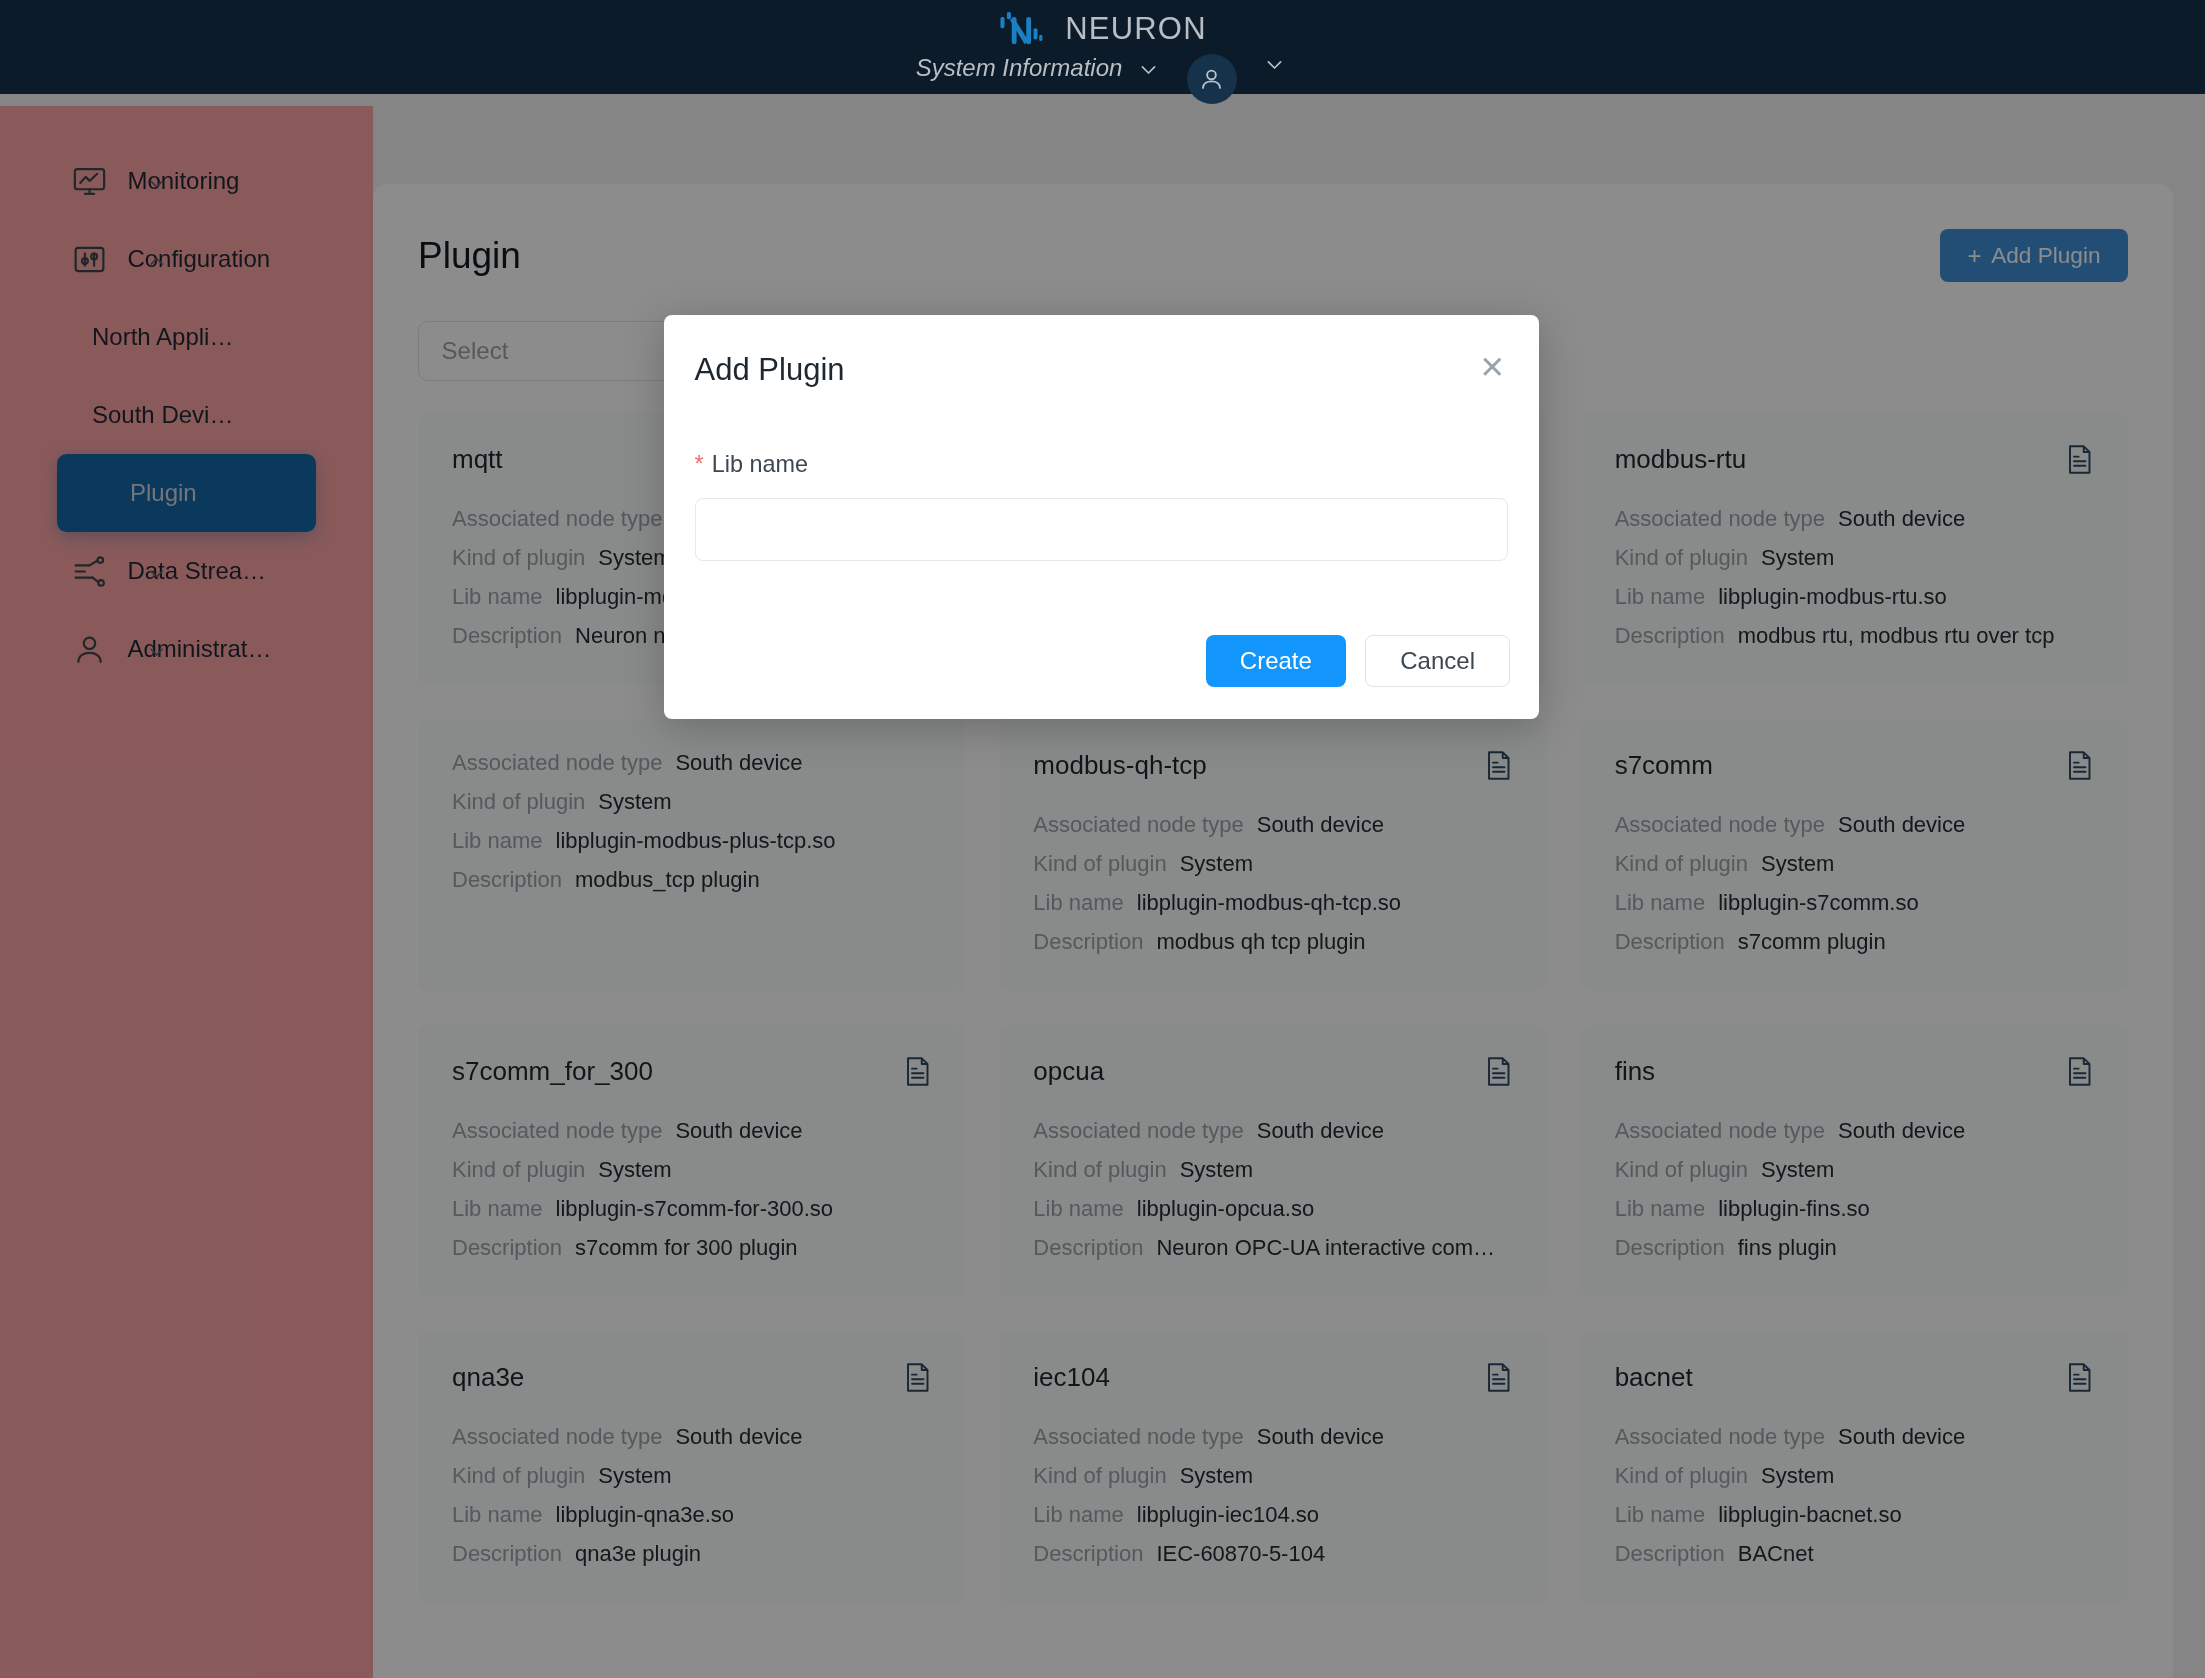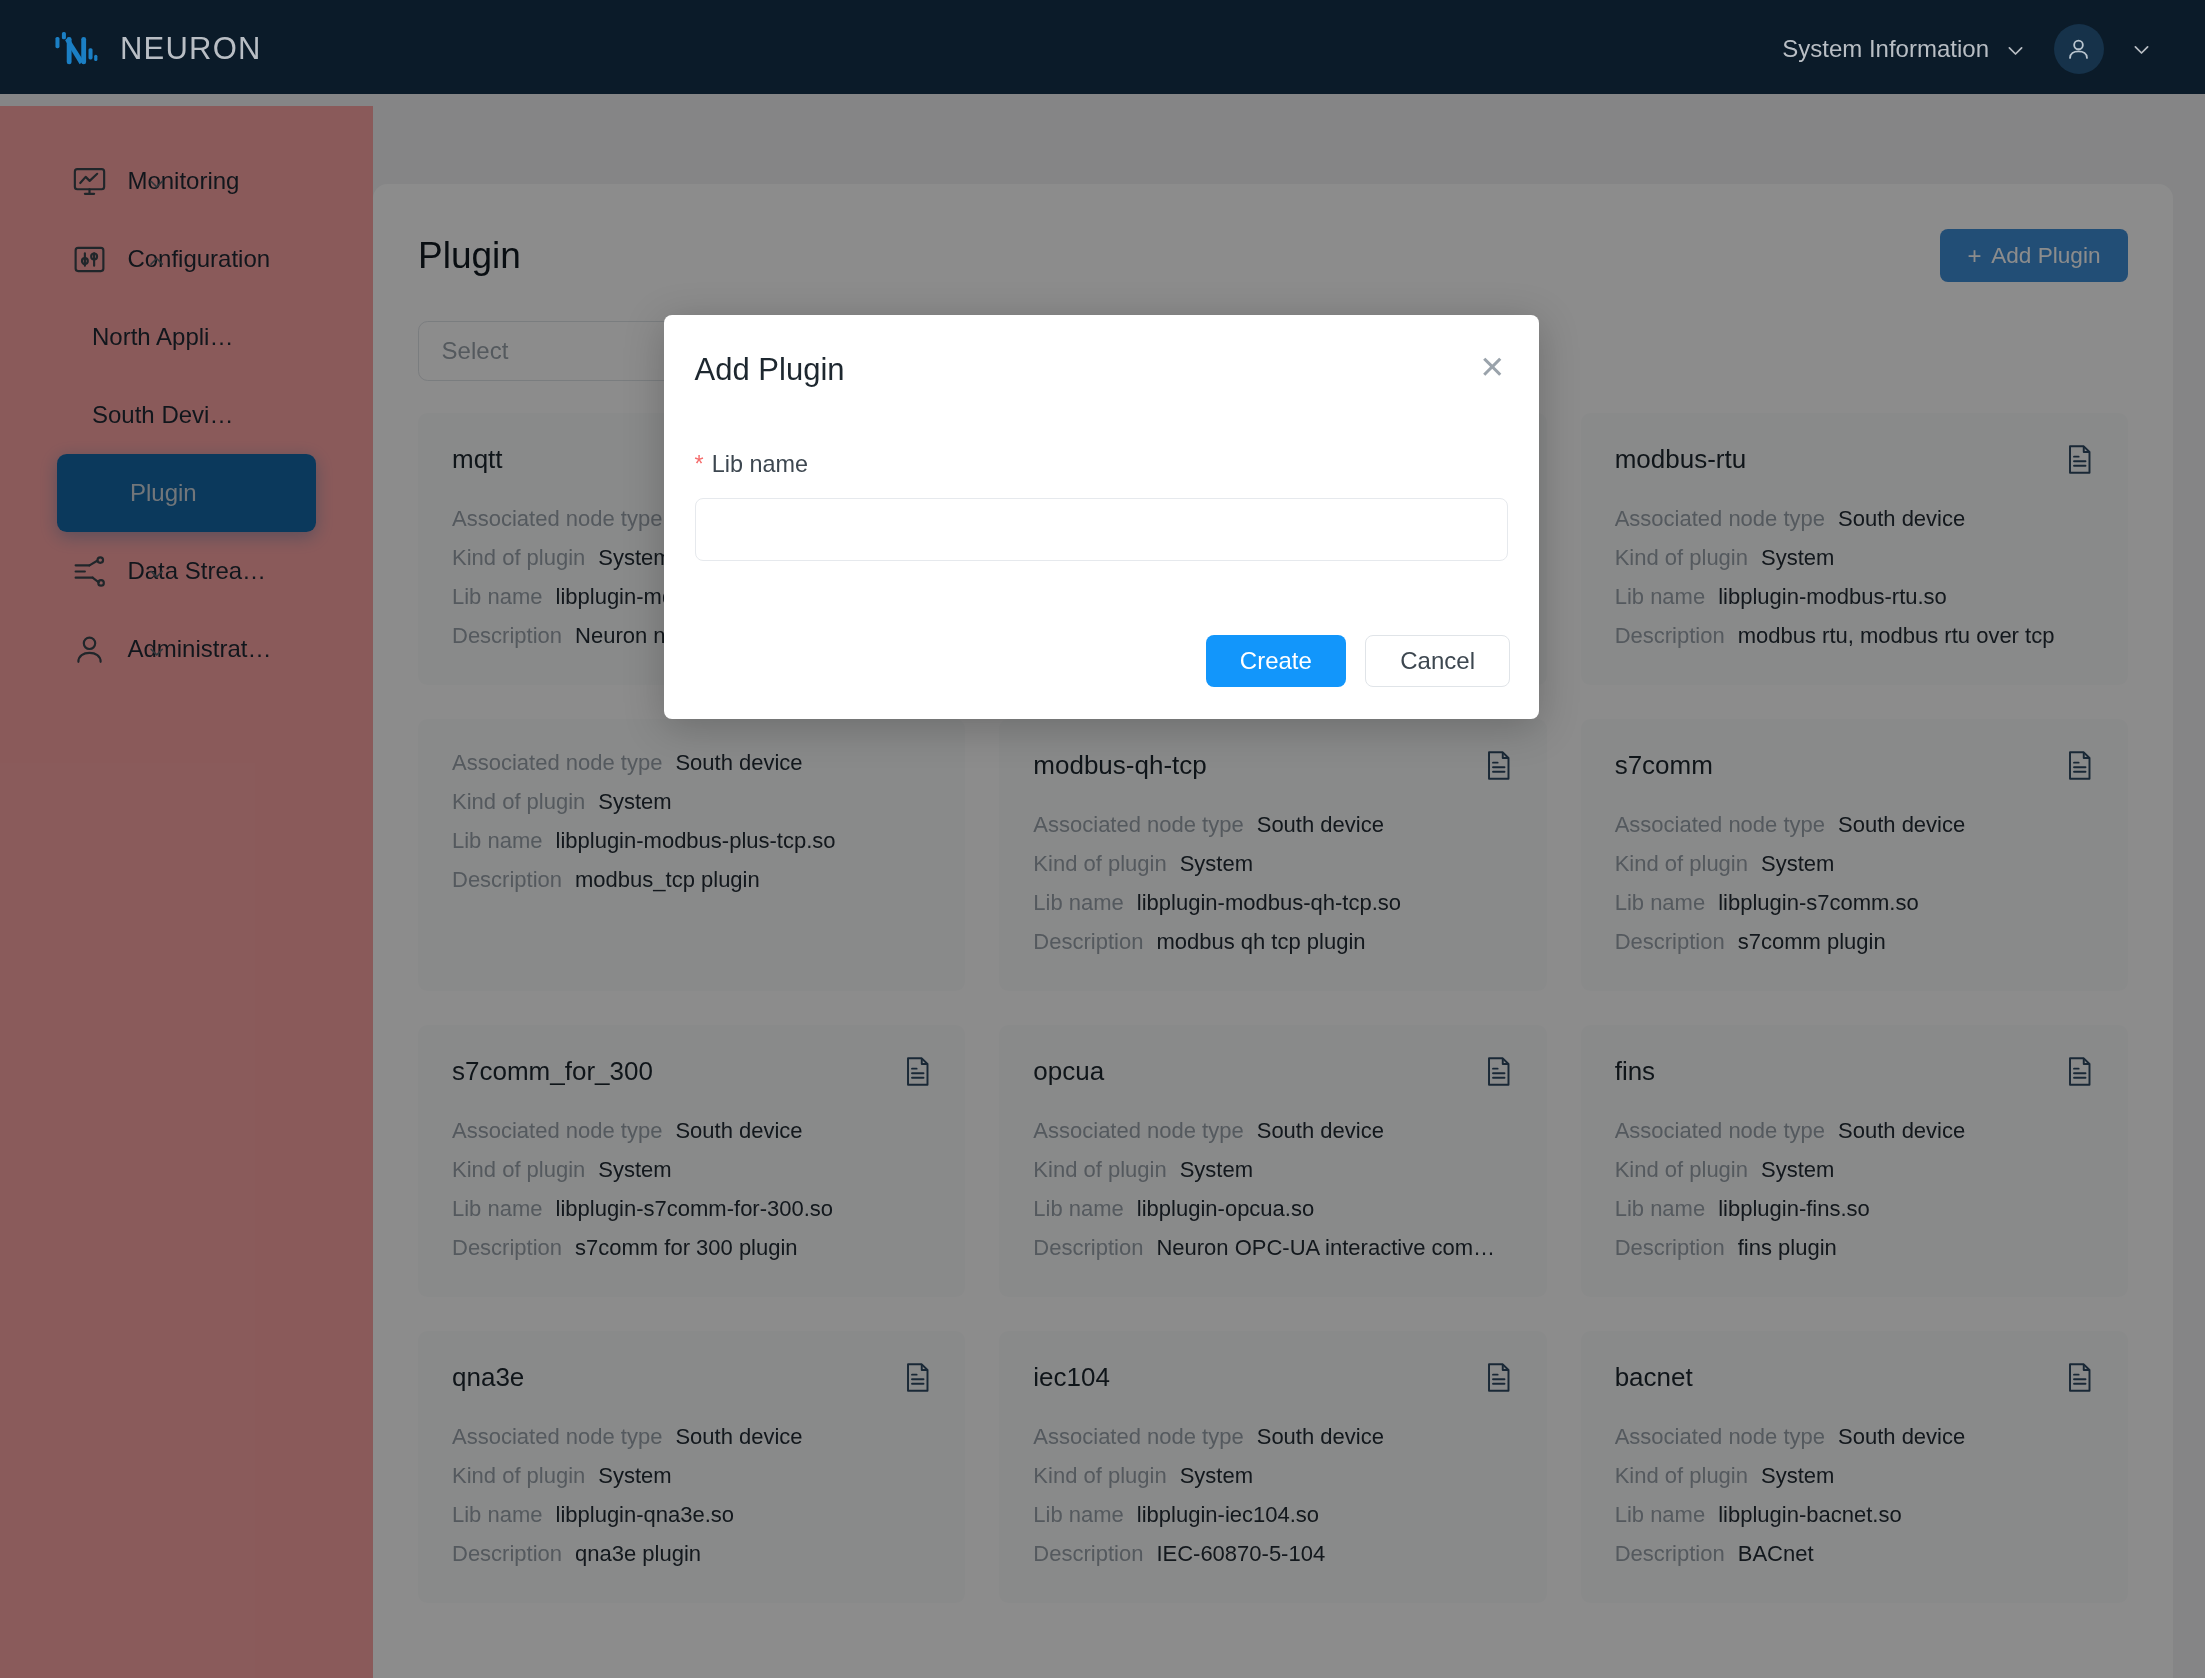--- a/index.html
+++ b/index.html
@@ -18,27 +18,28 @@
     z-index: 40;
   }
 
   
   .topbar {
     position: absolute; top: 0; left: 0; right: 0; height: 94px;
     background: #0b1b29;
     display: flex; align-items: center; justify-content: space-between;
     padding: 4px 53px 0 49px;
     z-index: 60;
+    flex-direction: column;
   }
   .brand { display: flex; align-items: center; gap: 21px; }
   .brand-logo { width: 50px; height: 50px; display: block; }
   .brand-name {
     color: #b9bec4; font-size: 31px; letter-spacing: 1.2px; font-weight: 400;
   }
-  .topbar-right { display: flex; align-items: center; gap: 27.5px; }
+  .topbar-right { display: flex; align-items: flex-start; gap: 27.5px; font-style: italic; }
   .sysinfo {
     display: flex; align-items: center; gap: 16px;
     color: #b9bec4; font-size: 24px;
   }
   .chev {
     width: 21px; height: 21px; display: inline-block;
   }
   .avatar {
     width: 50px; height: 50px; border-radius: 50%;
     background: #16324a;

